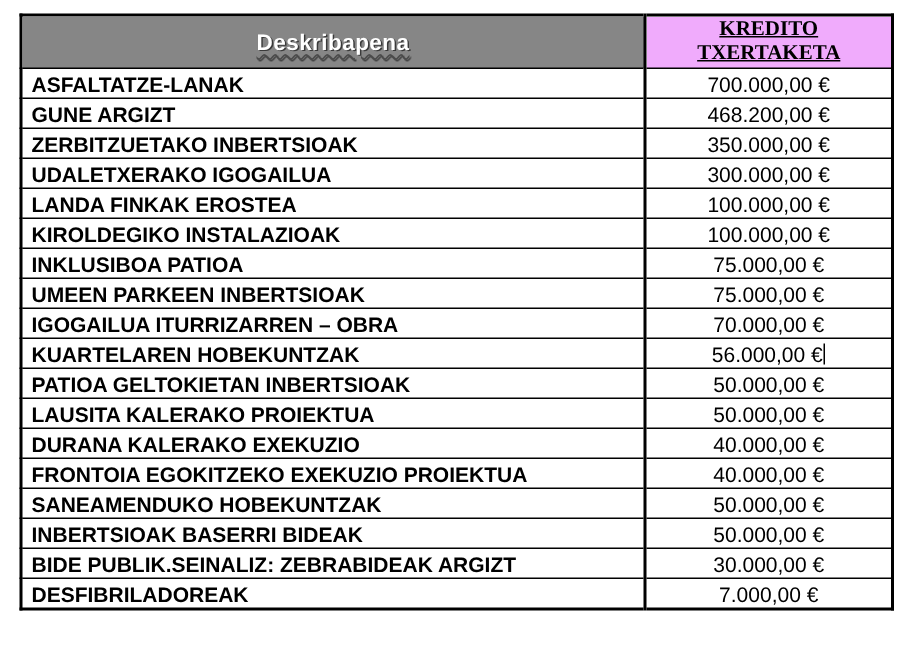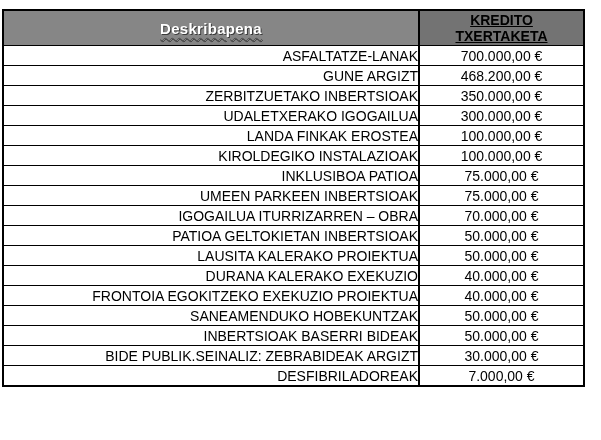--- a/index.html
+++ b/index.html
@@ -10,21 +10,21 @@
   }
   .canvas {
     position: relative;
     width: 601px;
     height: 440px;
     background: #ffffff;
     overflow: hidden;
   }
   table.budget-table {
     position: absolute;
-    left: 2px;
+    left: 13px;
     top: 9px;
     width: 581px;
     border-collapse: collapse;
     table-layout: fixed;
     border: 2px solid #000000;
   }
   col.col-desc   { width: 416px; }
   col.col-amount { width: 165px; }
 
   th, td {
@@ -50,41 +50,43 @@
   }
   .desc-header-text {
     text-shadow: 1px 1px 0 #3a3a3a;
     text-decoration-line: underline;
     text-decoration-style: wavy;
     text-decoration-color: #4a4a4a;
     text-decoration-thickness: 1px;
     text-underline-offset: 3px;
   }
   .th-amount {
-    background: #737373;
+    background: #f0abfc;
     color: #000000;
     font-size: 14px;
     font-weight: bold;
     text-align: center;
+    font-family: Liberation Serif, serif;
   }
   .amount-header-line {
     display: block;
     line-height: 16px;
     text-decoration: underline;
   }
 
   tbody td {
     height: 19px;
     font-size: 14px;
     color: #000000;
     vertical-align: middle;
   }
   .td-desc {
-    text-align: right;
+    text-align: left;
     padding-left: 6px;
+    font-weight: bold;
   }
   .td-amount {
     text-align: center;
     border-radius: 10px;
   }
 
   .caret {
     display: none;
   }
   .caret.visible {
@@ -184,20 +186,28 @@
         <tr>
     <td class="td-desc">
       <span>IGOGAILUA ITURRIZARREN – OBRA</span>
     </td>
     <td class="td-amount">
       <span>70.000,00 €</span>
     </td>
   </tr>
         <tr>
     <td class="td-desc">
+      <span>KUARTELAREN HOBEKUNTZAK</span>
+    </td>
+    <td class="td-amount">
+      <span>56.000,00 €</span><span class="caret visible"></span>
+    </td>
+  </tr>
+        <tr>
+    <td class="td-desc">
       <span>PATIOA GELTOKIETAN INBERTSIOAK</span>
     </td>
     <td class="td-amount">
       <span>50.000,00 €</span>
     </td>
   </tr>
         <tr>
     <td class="td-desc">
       <span>LAUSITA KALERAKO PROIEKTUA</span>
     </td>

